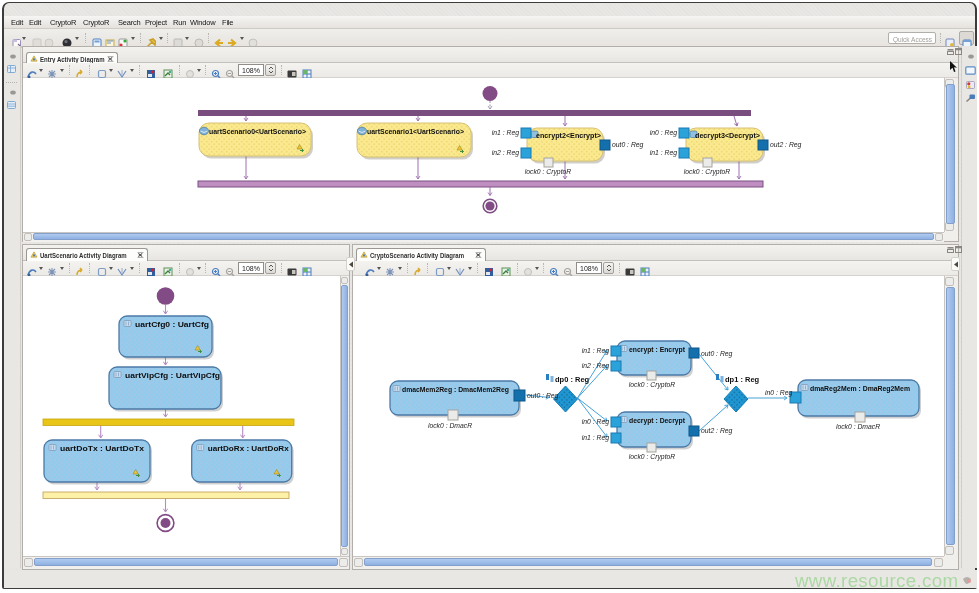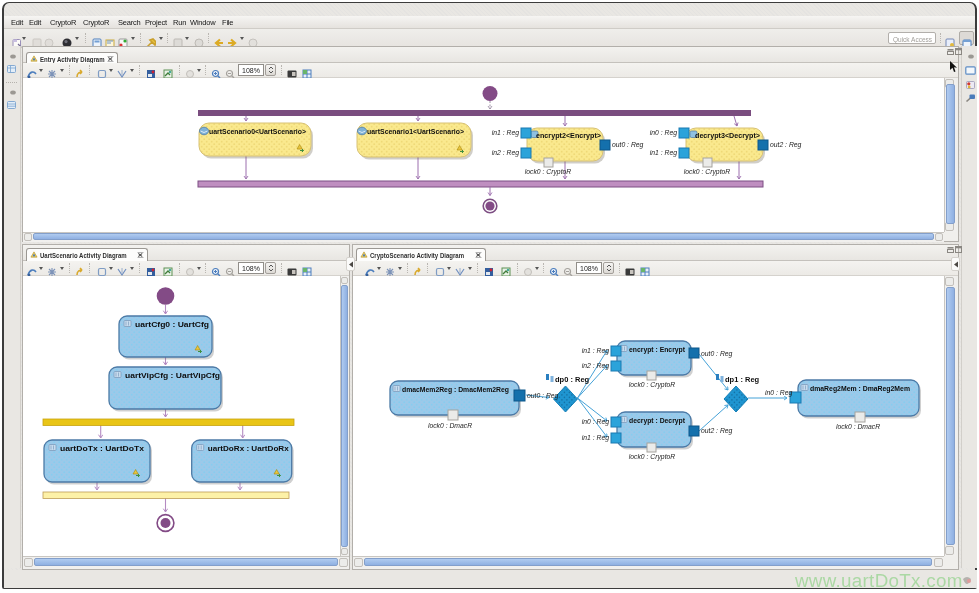--- a/index.html
+++ b/index.html
@@ -617,16 +617,16 @@
   </svg>
 <div class="abs" style="left:346px;top:257px;width:9px;height:14px;background:#fbfbfa;border:1px solid #d5d2cd;border-radius:2px"></div>
 <svg class="abs" style="left:348px;top:261px" width="6" height="7" viewBox="0 0 6 7">
     <path d="M5 0.5 L1 3.5 L5 6.5 Z" fill="#4a4743"></path>
   </svg>
 <div class="abs" style="left:951px;top:257px;width:9px;height:14px;background:#fbfbfa;border:1px solid #d5d2cd;border-radius:2px"></div>
 <svg class="abs" style="left:953px;top:261px" width="6" height="7" viewBox="0 0 6 7">
     <path d="M5 0.5 L1 3.5 L5 6.5 Z" fill="#4a4743"></path>
   </svg>
 <div class="abs" style="left:4px;top:570px;width:973px;height:18px;background:#e9e7e3"></div>
-<div class="wm">www.uartDoTx.com</div>
+<div class="wm">www.resource.com</div>
 <svg class="abs" style="left:961px;top:575px" width="12" height="11" viewBox="0 0 12 11">
     <path d="M2 4 q4 -4 8 0 q-2 5 -4 5 q-2 0 -4 -5" fill="#b5b2ad"></path>
     <circle cx="8" cy="6" r="2" fill="#e09a9a"></circle>
   </svg>
 </body></html>

